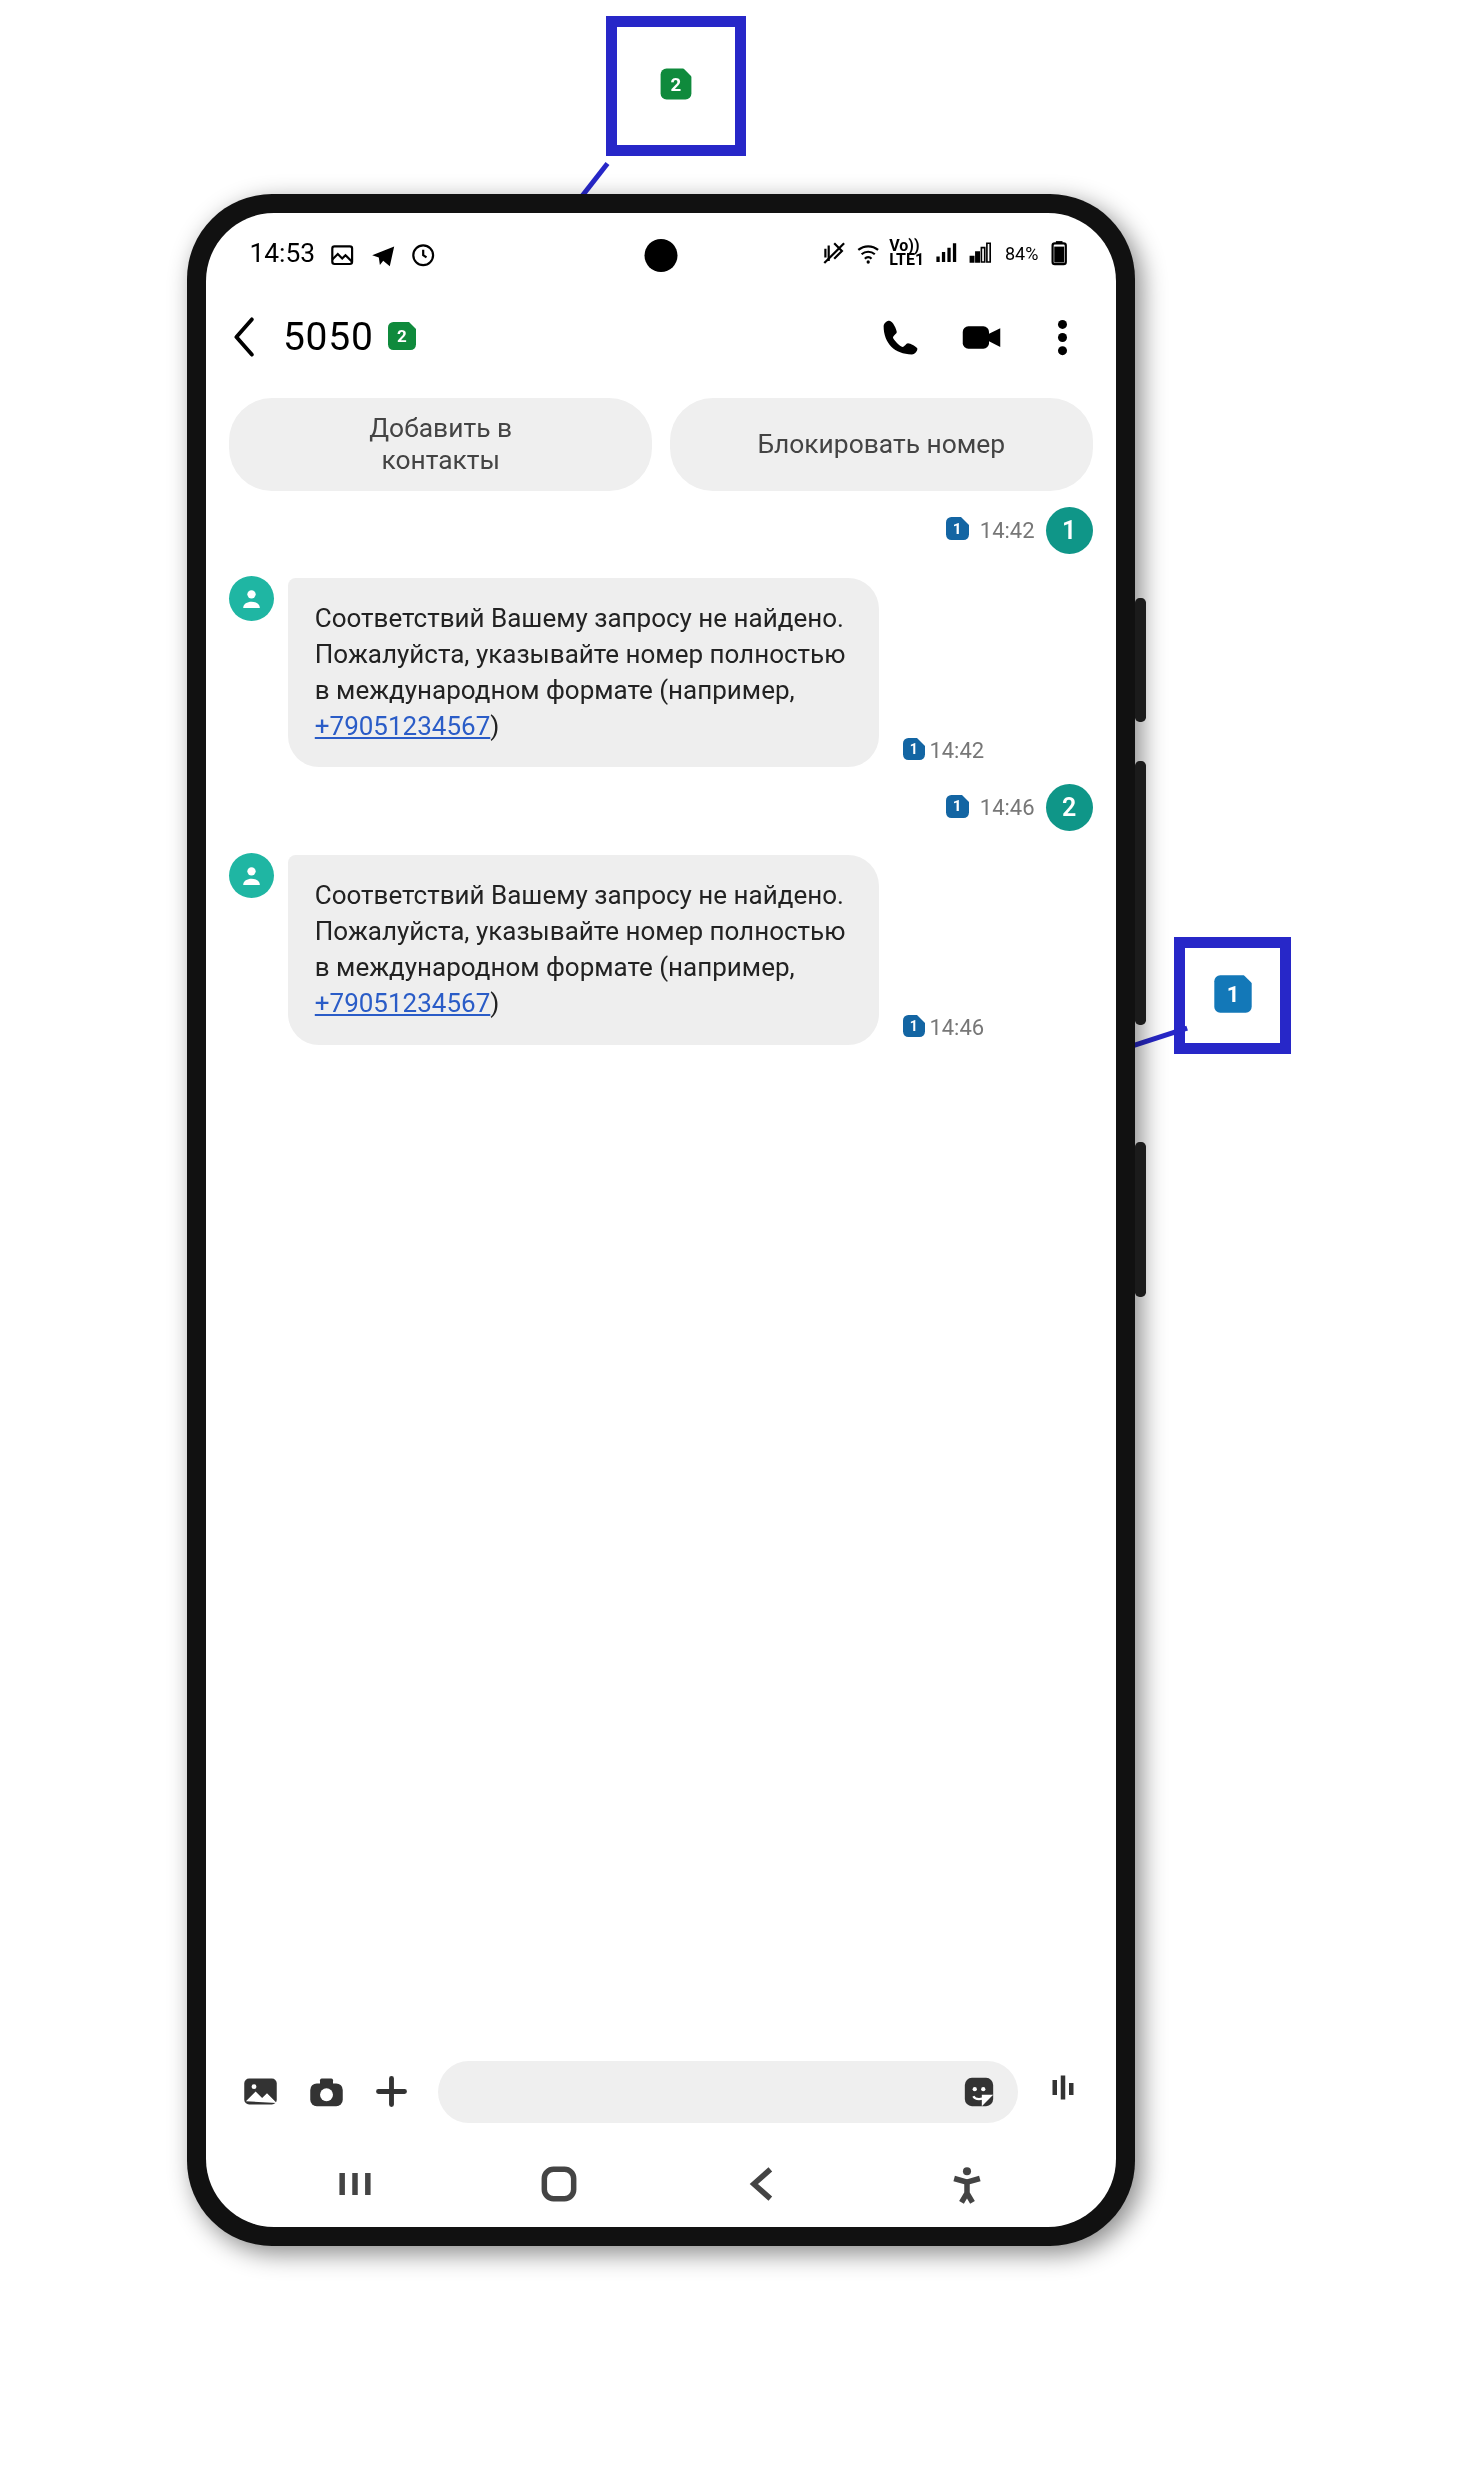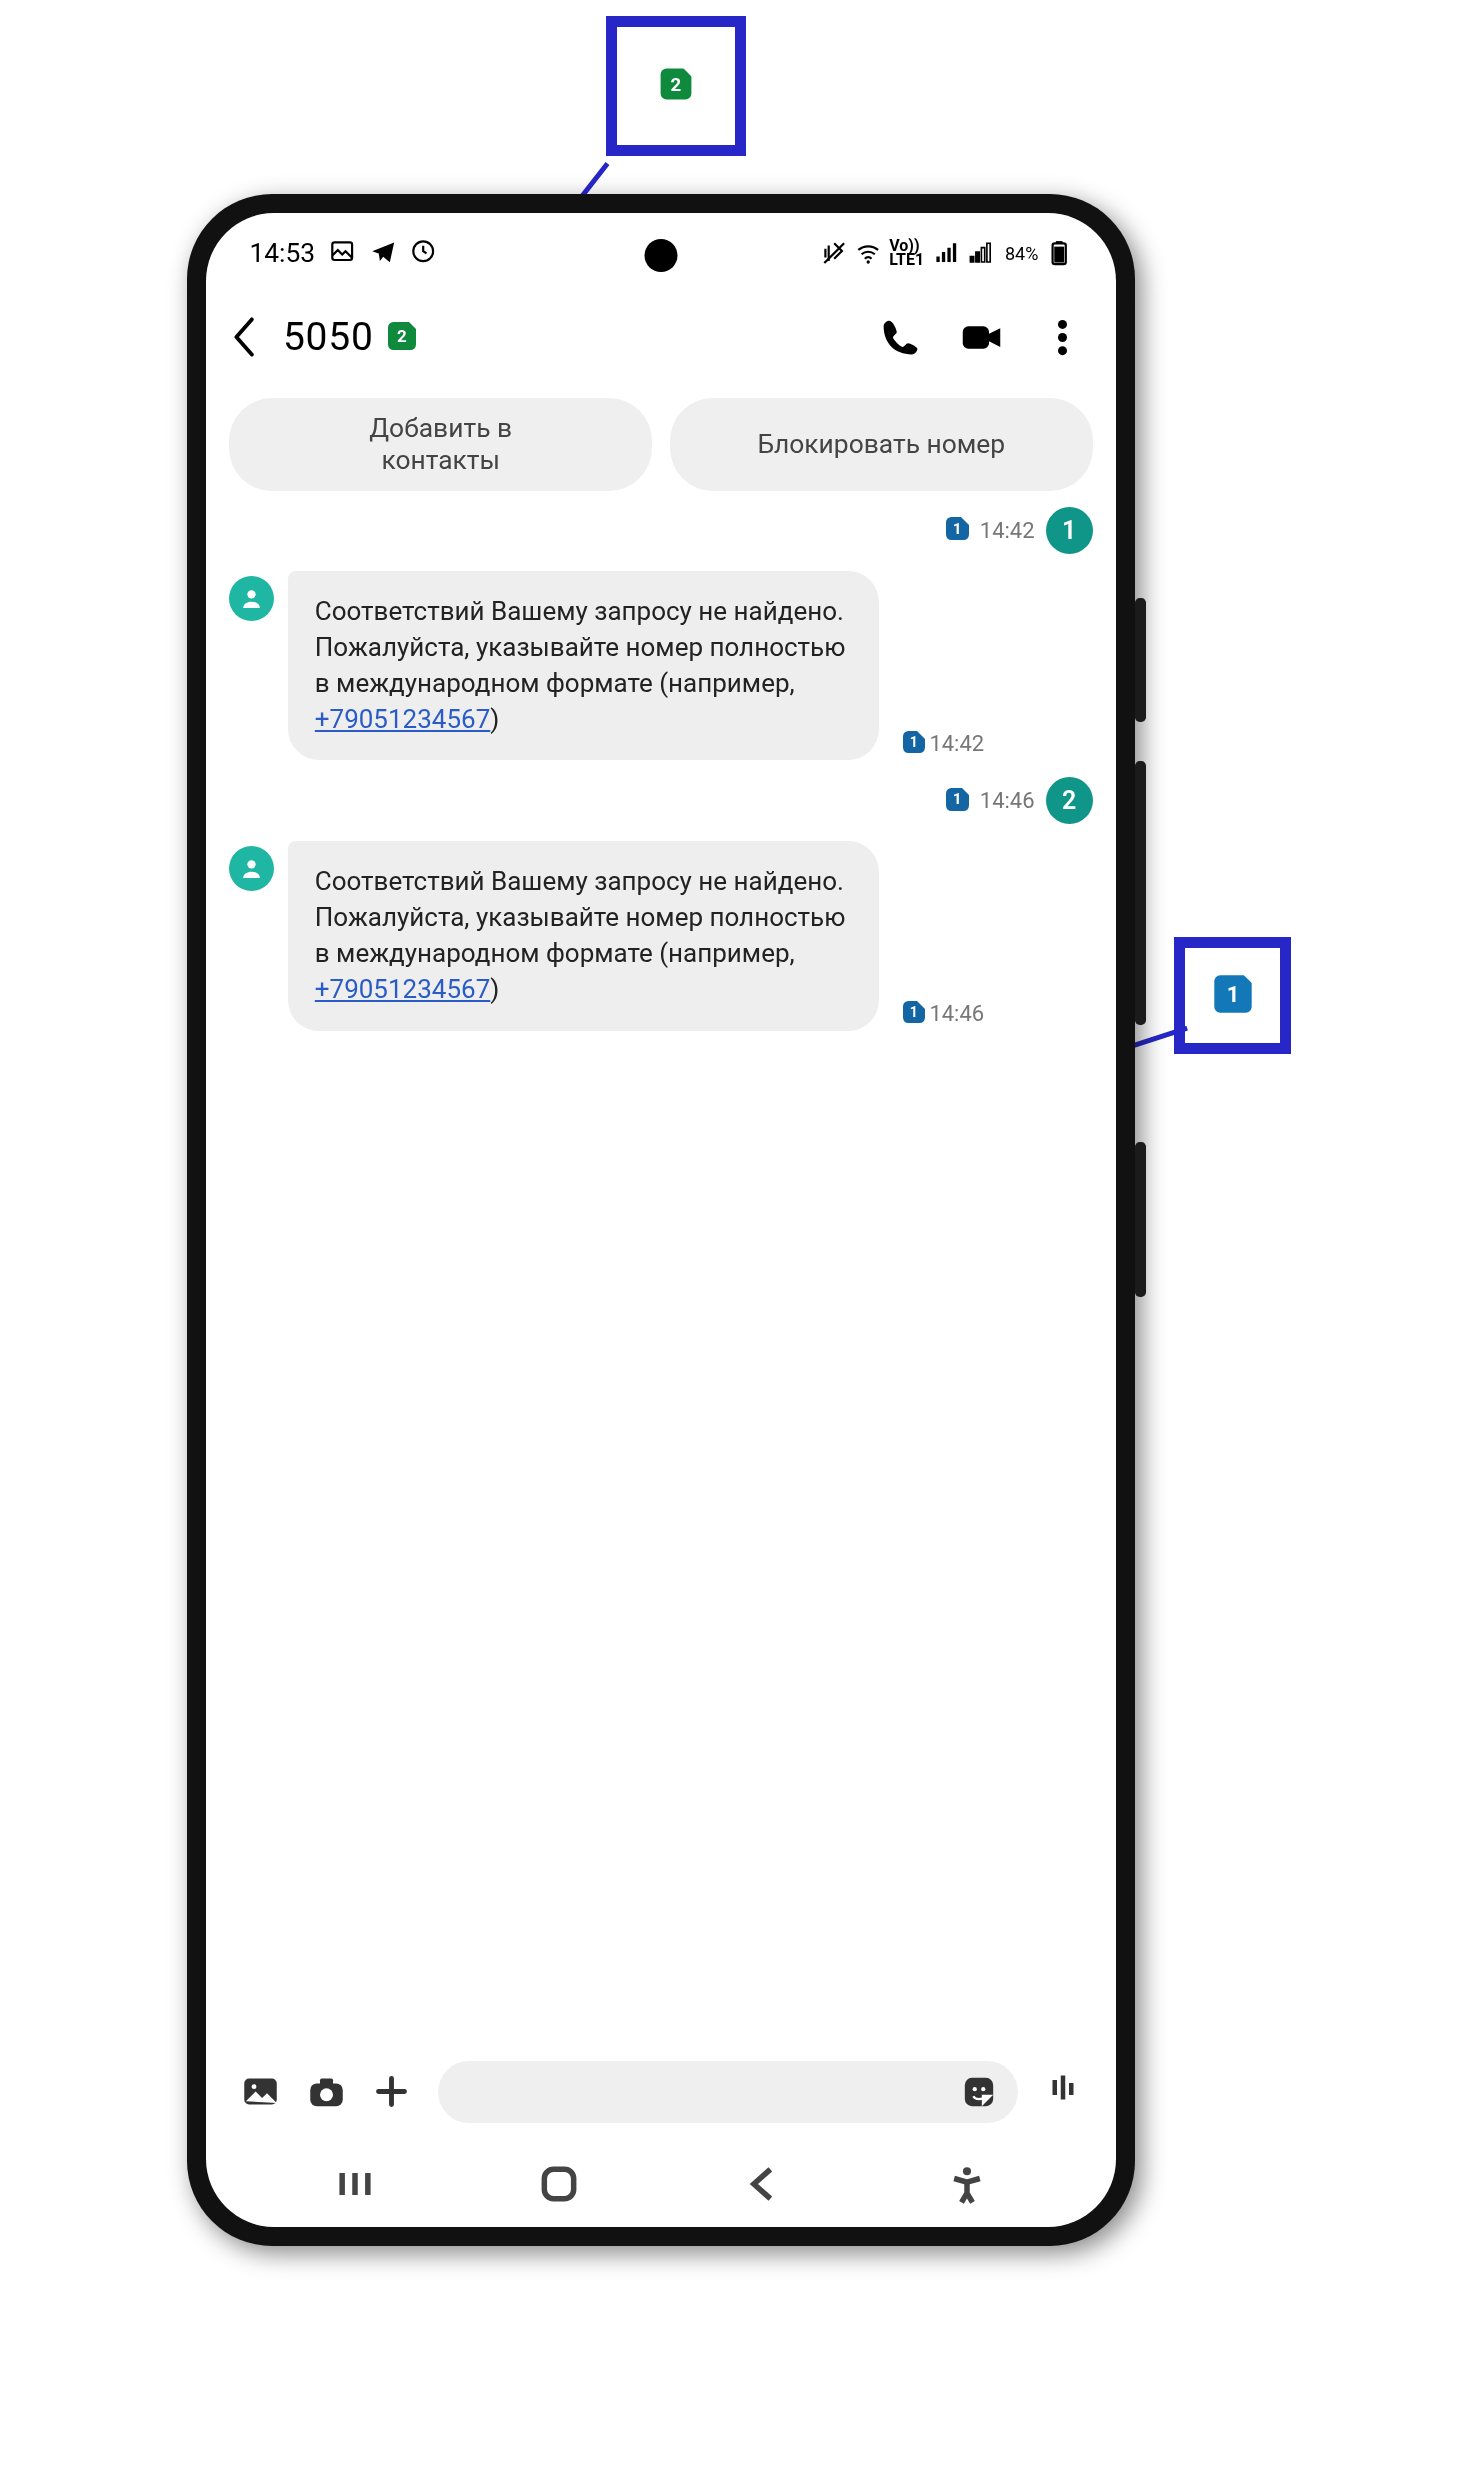--- a/index.html
+++ b/index.html
@@ -54,21 +54,21 @@
   
   .statusbar {
     height: 74px;
     display: flex;
     align-items: center;
     justify-content: space-between;
     padding: 6.2px 43px 0 43px;
     font-size: 26.4px;
     color: #000;
   }
-  .status-left { display: flex; align-items: flex-start; gap: 14px; }
+  .status-left { display: flex; align-items: flex-end; gap: 14px; }
   .status-right { display: flex; align-items: center; gap: 7.8px; font-size: 20px; }
   .ico { width: 26.4px; height: 26.4px; display: inline-flex; align-items: center; justify-content: center; }
   .ico svg { width: 100%; height: 100%; }
   .lte { font-size: 16px; font-weight: 700; line-height: 0.9; }
   .batt { font-size: 18px; margin-left: 4.7px; }
 
   
   .appheader {
     display: flex;
     align-items: center;
@@ -121,21 +121,21 @@
   .row.in { align-items: flex-start; gap: 14px; }
   .avatar {
     width: 45px; height:45px; border-radius:50%; background:#1fb6a3;
     display:flex; align-items:center; justify-content:center; flex-shrink:0;
     margin-top: 4.7px;
   }
   .avatar svg { width: 25px; height: 25px; fill:#fff; }
   .bubble {
     background:#eeeeee; border-radius: 31px; border-top-left-radius: 7.8px;
     padding: 23px 26.4px; font-size: 26px; line-height: 1.38;
-    max-width: 591px; color:#222;
+    max-width: 591px; color:#222;margin-top:7px;
   }
   .bubble a { color:#2a5cc7; text-decoration: underline; }
   .meta { align-self:flex-end; display:flex; align-items:center; gap:4.7px; margin-left: 9.3px; padding-bottom: 4.7px; }
   .meta .sim-badge { width: 22px; height:22px; font-size:14px; }
   .meta .time { font-size: 22px; color:#777; }
 
   
   .compose {
     margin-top: auto;
     padding: 19.4px 35px 18.7px 35px;

